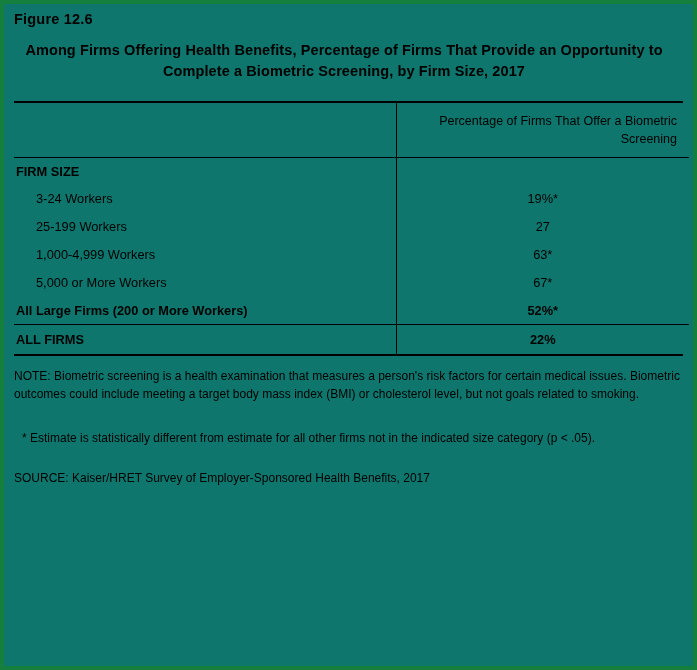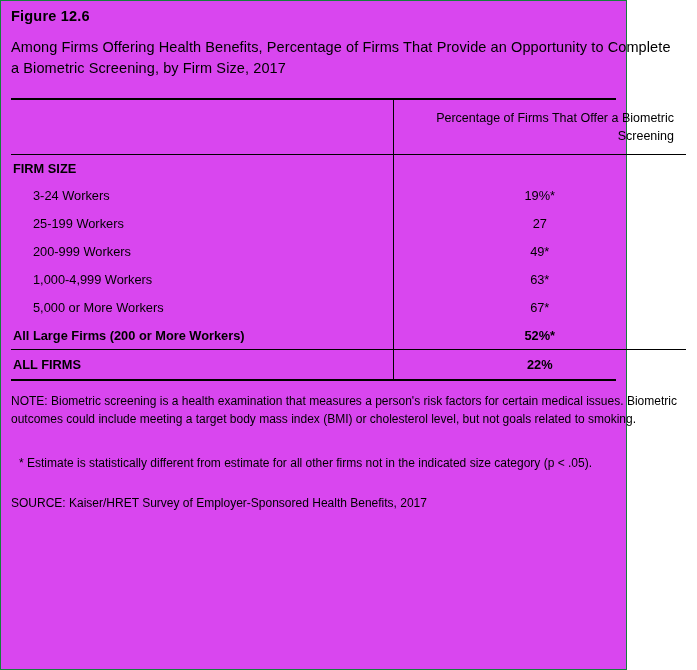--- a/index.html
+++ b/index.html
@@ -9,47 +9,48 @@
   }
   body {
     width: 697px;
     height: 670px;
     font-family: "Liberation Sans", sans-serif;
     color: #000000;
     overflow: hidden;
   }
   .page {
     position: relative;
-    width: 627px;
+    width: 697px;
     height: 670px;
     box-sizing: border-box;
-    border: 1px solid #15803d;
-    background: #d946ef;
+    border: 4px solid #15803d;
+    background: #0f766e;
   }
   .inner {
     position: absolute;
     left: 10px;
     top: 8px;
     right: 10px;
     bottom: 6px;
   }
   .fig-num {
     font-size: 14.5px;
     font-weight: bold;
     letter-spacing: 0.2px;
     margin: 0 0 12px 0;
     line-height: 1.1;
   }
   .fig-title {
     font-size: 14.5px;
-    font-weight: normal;
+    font-weight: bold;
     line-height: 1.42;
     margin: 0;
     width: 660px;
     letter-spacing: 0.1px;
+    text-align: center;
   }
   .rule-top {
     border-top: 2px solid #000000;
     margin-top: 20px;
   }
   table.data {
     border-collapse: collapse;
     width: 100%;
     table-layout: fixed;
   }
@@ -140,24 +141,20 @@
 
         <tr class="row-tall">
           <td class="lbl indent">3-24 Workers</td>
           <td class="val">19%*</td>
         </tr>
         <tr class="row-tall">
           <td class="lbl indent">25-199 Workers</td>
           <td class="val">27</td>
         </tr>
         <tr class="row-tall">
-          <td class="lbl indent">200-999 Workers</td>
-          <td class="val">49*</td>
-        </tr>
-        <tr class="row-tall">
           <td class="lbl indent">1,000-4,999 Workers</td>
           <td class="val">63*</td>
         </tr>
         <tr class="row-tall">
           <td class="lbl indent">5,000 or More Workers</td>
           <td class="val">67*</td>
         </tr>
         <tr class="row-tall">
           <td class="lbl bold">All Large Firms (200 or More Workers)</td>
           <td class="val bold">52%*</td>

